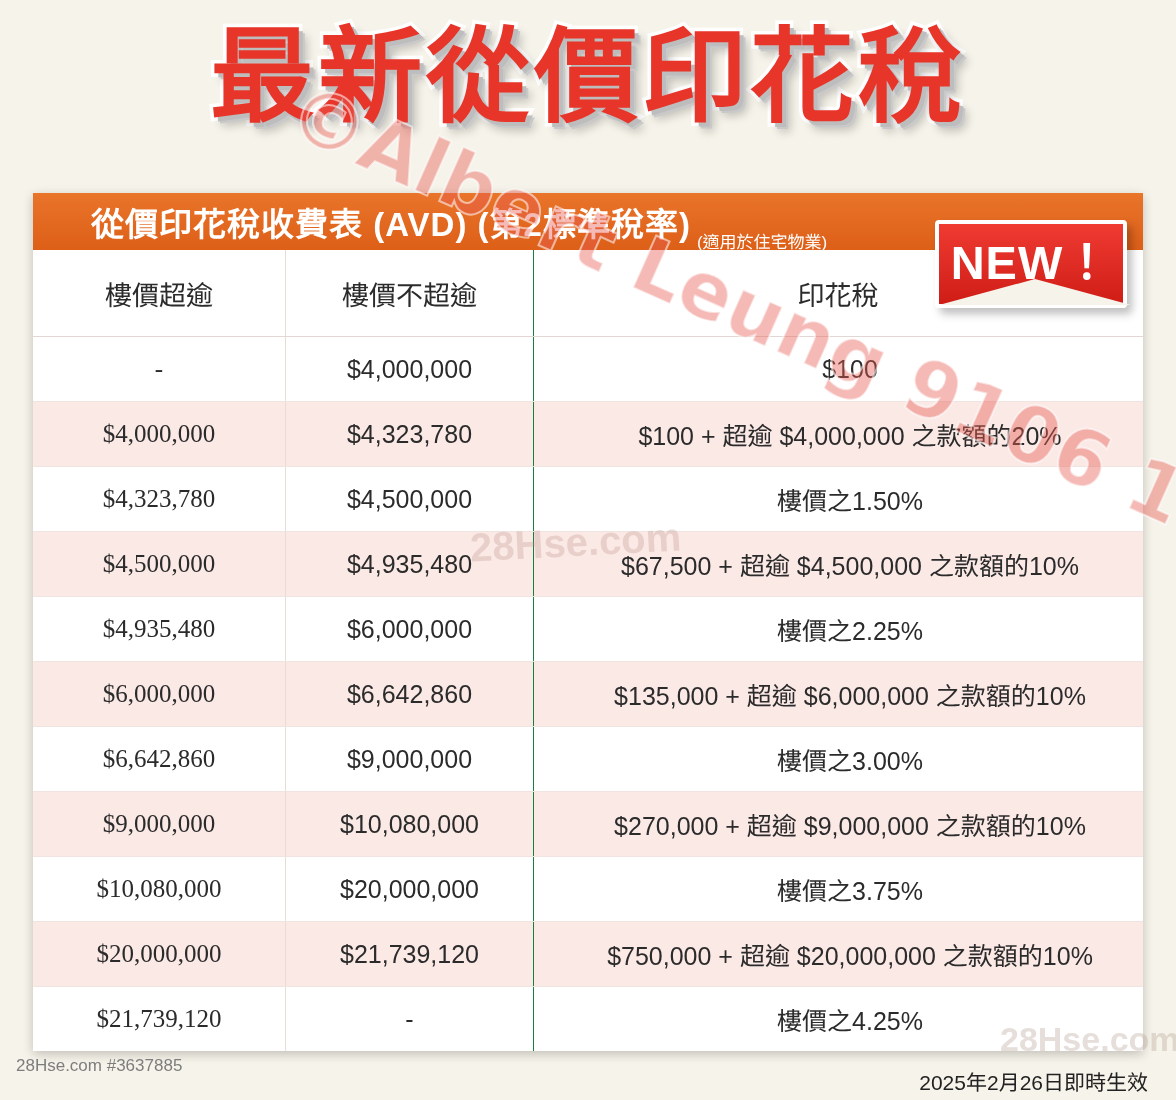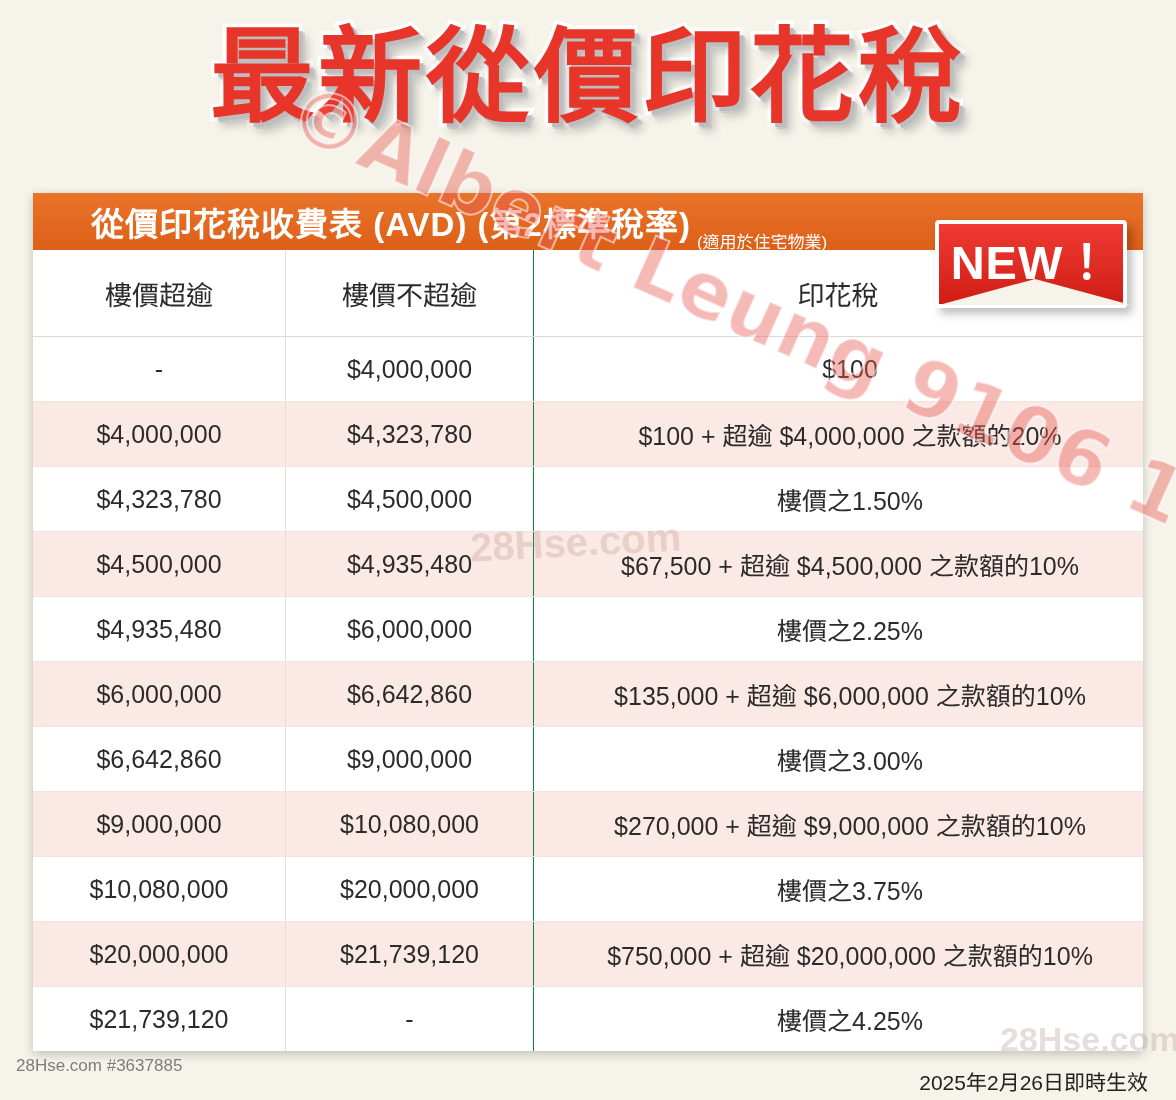--- a/index.html
+++ b/index.html
@@ -86,21 +86,21 @@
     vertical-align: middle;
     border-bottom: 1px solid #e2d7d2;
   }
   table.avd td {
     font-size: 25px;
     color: #2b2b2b;
     height: 62px;
     vertical-align: middle;
     border-bottom: 1px solid #efe4e0;
   }
-  .col1 { width: 250px; text-align: center; border-right: 1px solid #e9dcd7;}
+  .col1 { width: 250px; text-align: center; border-right: 1px solid #e9dcd7; font-family: Liberation Serif, serif;}
   .col2 { width: 245px; text-align: center; border-right: 1px solid #15803d;}
   .col3 { text-align: center; padding-left: 24px; }
   th.col3 { text-align: center; padding-left: 0; font-size: 30px; margin-top: 20px; }
   tr.shade td { background: #fbe9e6; }
   tr.plain td { background: #ffffff; }
   table.avd tr:last-child td { border-bottom: none; }
 
   
   .new-badge {
     position: absolute;

